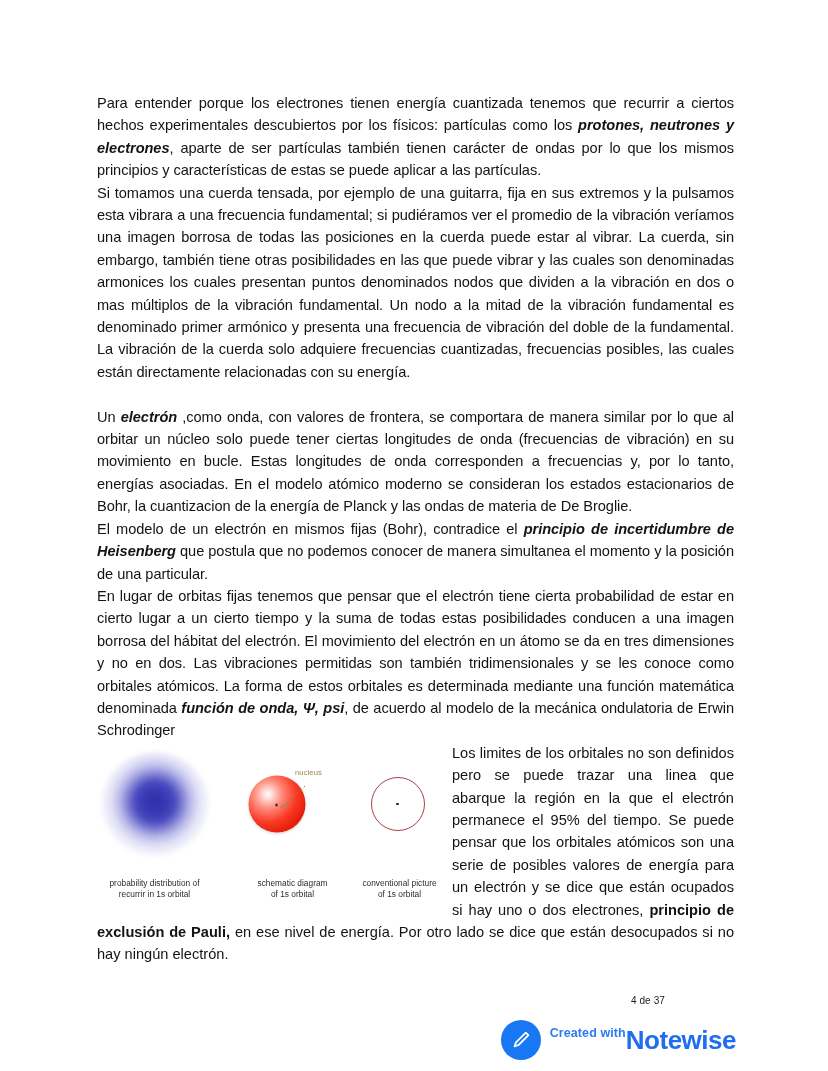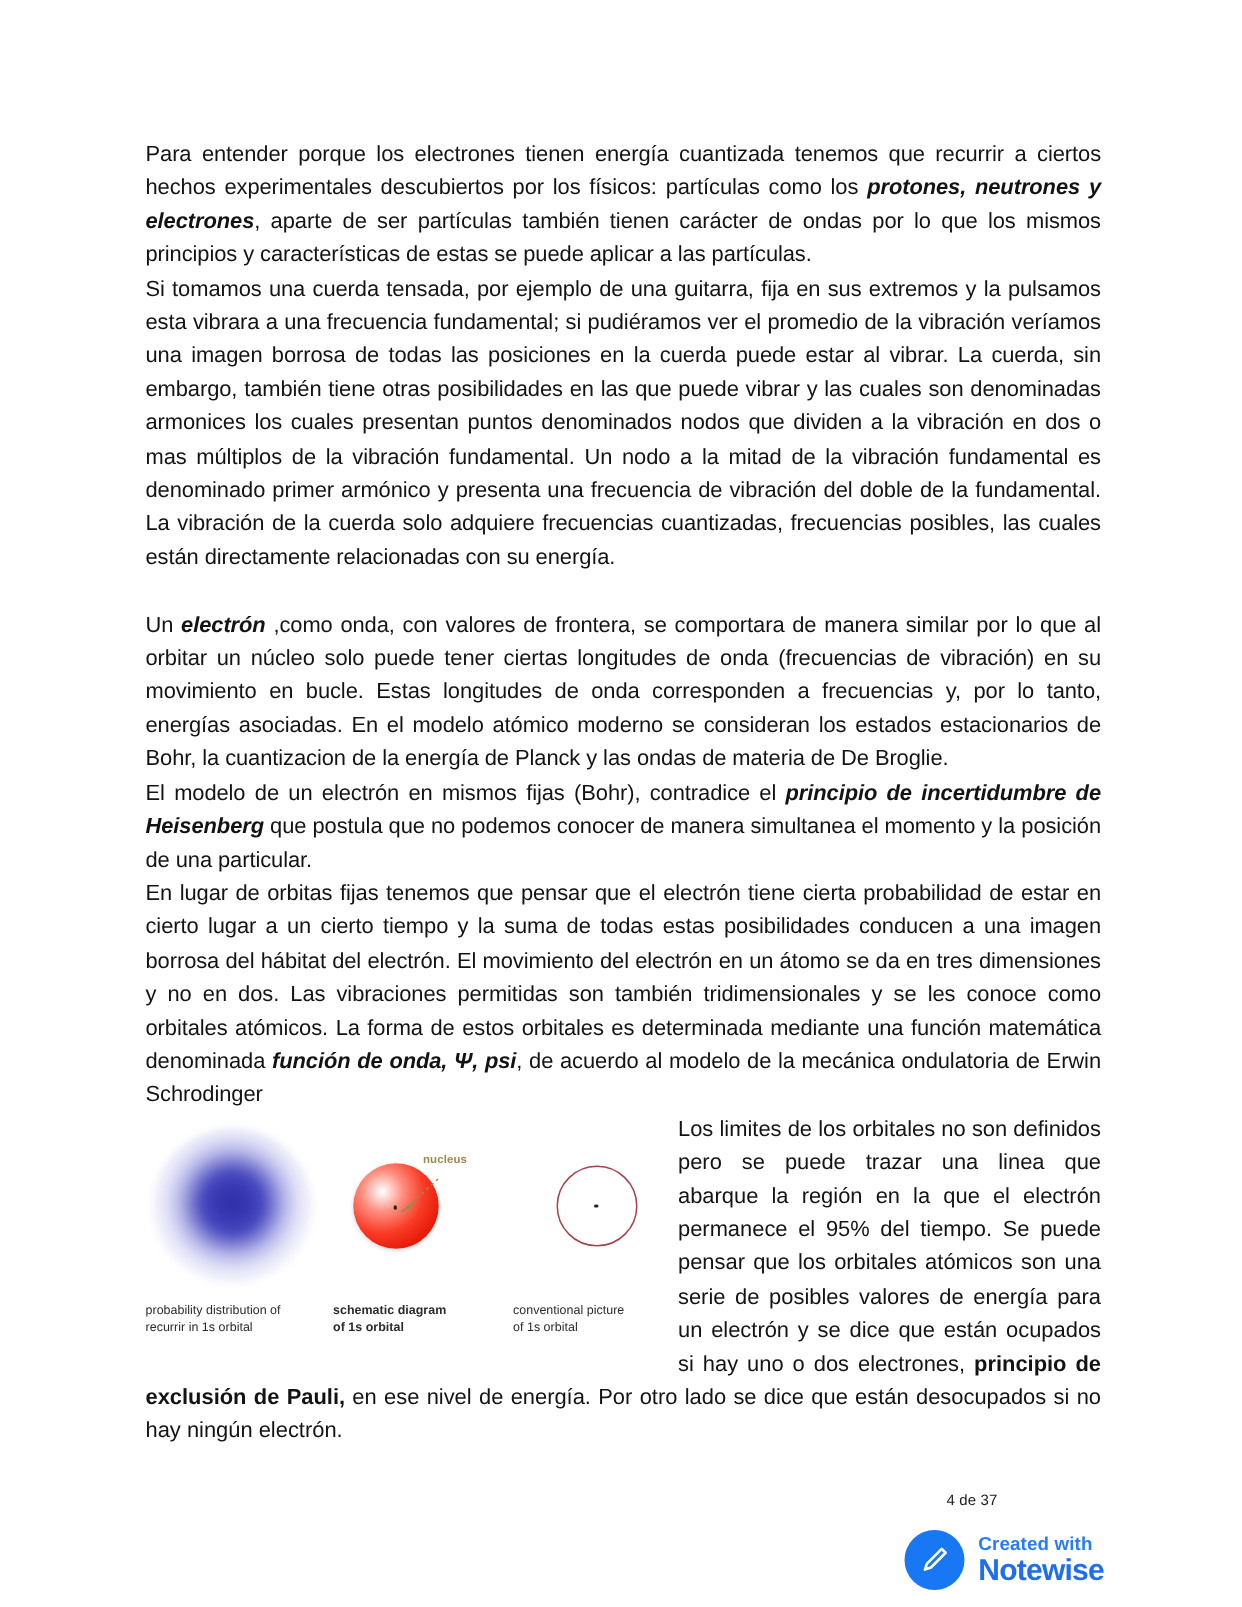--- a/index.html
+++ b/index.html
@@ -67,21 +67,21 @@
     position: relative;
   }
 
   .fig {
     position: absolute;
     top: 0;
     width: 115px;
     text-align: center;
   }
   .fig-1 { left: 0px; }
-  .fig-2 { left: 125px; font-weight: bold; }
+  .fig-2 { left: 138px; }
   .fig-3 { left: 245px; }
 
   .fig-art {
     height: 112px;
     position: relative;
   }
 
   
   .cloud {
     position: absolute;
@@ -171,22 +171,22 @@
     height: 2.4px;
     margin: -1.2px 0 0 -1.2px;
     border-radius: 50%;
     background: #2a2118;
   }
 
   .fig-caption {
     font-size: 8.3px;
     line-height: 11px;
     color: #2b2b2b;
-    text-align: left;
-    margin-top: 8px;
+    text-align: center;
+    margin-top: 18px;
     letter-spacing: 0.02px;
   }
 
   
   .page-number {
     position: absolute;
     right: 95px;
     top: 995px;
     font-size: 10px;
     color: #1b1b1b;
@@ -206,32 +206,31 @@
     height: 40px;
     border-radius: 50%;
     background: #1877f2;
     display: flex;
     align-items: center;
     justify-content: center;
     flex: none;
   }
   .nw-text {
     display: flex;
-    flex-direction: column;
     line-height: 1;
   }
   .nw-created {
     font-size: 12.5px;
     font-weight: bold;
     color: #2a7cf5;
     letter-spacing: 0.1px;
     margin-bottom: 1px;
   }
   .nw-name {
-    font-size: 20px;
+    font-size: 26px;
     font-weight: bold;
     color: #1f6ef0;
     letter-spacing: -0.5px;
   }
   .clear { clear: both; }
 </style>
 </head>
 <body>
 
 <div class="page">

